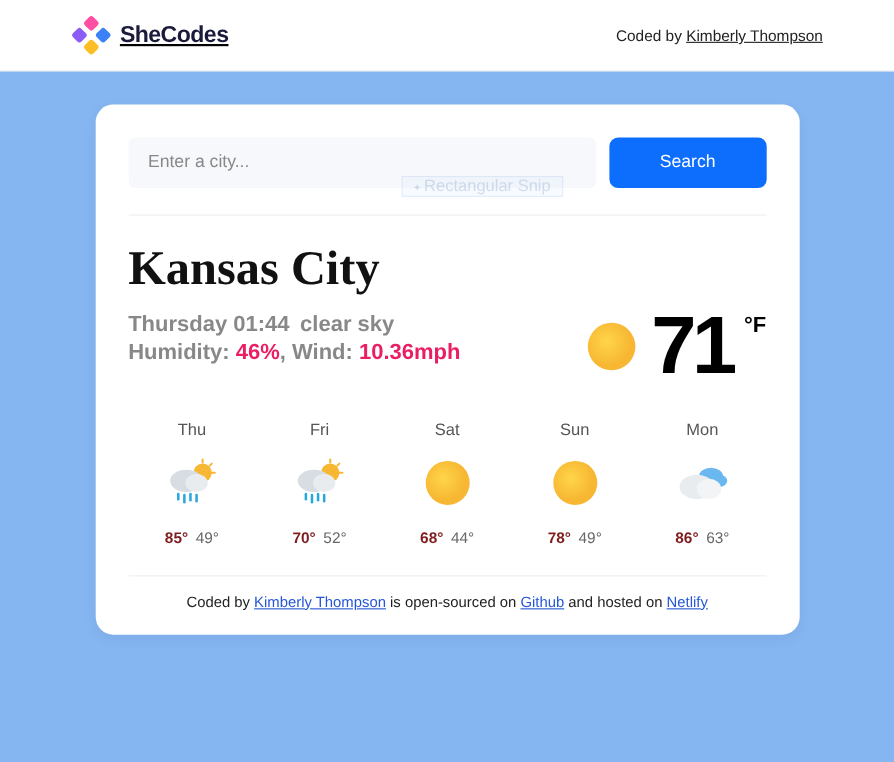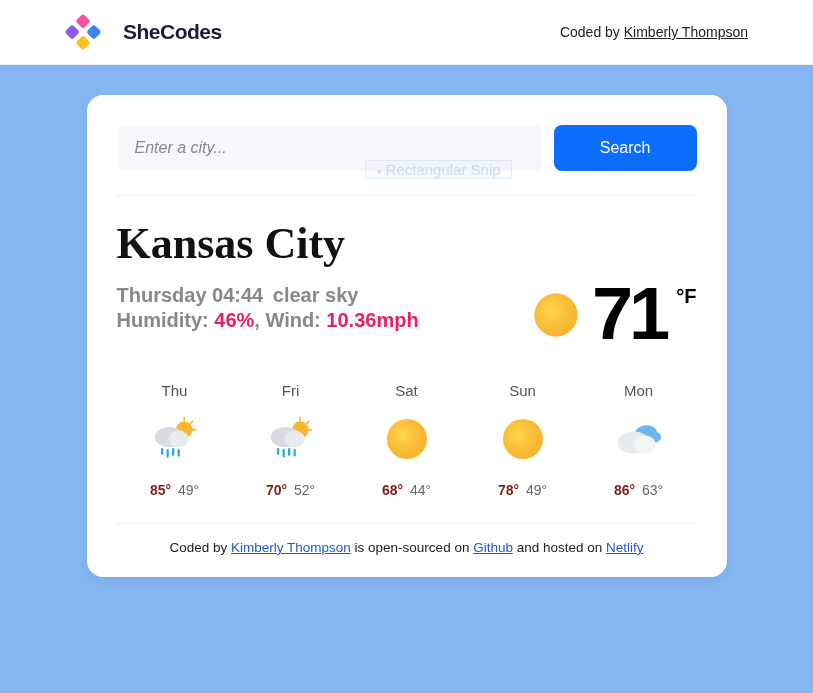--- a/index.html
+++ b/index.html
@@ -9,21 +9,22 @@
       background: #fff;
       display: flex;
       justify-content: space-between;
       align-items: center;
       padding: 14px 65px;
       border-bottom: 1px solid #eee;
     }
     .brand {
       display: flex;
       align-items: center;
-      gap: 22px;
+      gap: 8px;
+      text-decoration: underline;
     }
     .brand-logo { width: 36px; height: 36px; }
     .brand-text { font-weight: 800; font-size: 21px; color: #1a1a3a; letter-spacing: -0.5px; }
     .top-credit { font-size: 14px; color: #222; }
     .top-credit a { color: #222; text-decoration: underline; }
 
     .page-bg { background: #85b6f2; padding: 30px 0 40px; min-height: 630px; }
 
     .card {
       background: #fff;
@@ -41,21 +42,20 @@
       position: relative;
     }
     .search-input {
       flex: 1;
       background: #f7f8fb;
       border: none;
       border-radius: 6px;
       padding: 14px 18px;
       font-size: 16px;
       color: #ef4444;
-      font-style: italic;
     }
     .search-input::placeholder { color: #888; }
     .search-btn {
       background: #0d6efd;
       color: #fff;
       border: none;
       border-radius: 8px;
       padding: 0 46px;
       font-size: 16px;
       font-weight: 500;
@@ -172,21 +172,21 @@
       <div class="ghost-label">Rectangular Snip</div>
     </div>
 
     <hr>
 
     <h1 class="city">Kansas City</h1>
 
     <div class="current-row">
       <div class="details">
         <div>
-          <span>Thursday 04:44</span>
+          <span>Thursday 01:44</span>
           <span style="margin-left:4px">clear sky</span>
         </div>
         <div>
           <span>Humidity: </span><span class="accent">46%</span><span>, Wind: </span><span class="accent">10.36mph</span>
         </div>
       </div>
       <div class="temp-block">
         <span class="icon-big">
             <svg width="52" height="52" viewBox="0 0 48 48">
               <circle cx="24" cy="24" r="20" fill="url(#sunGrad)"></circle>

